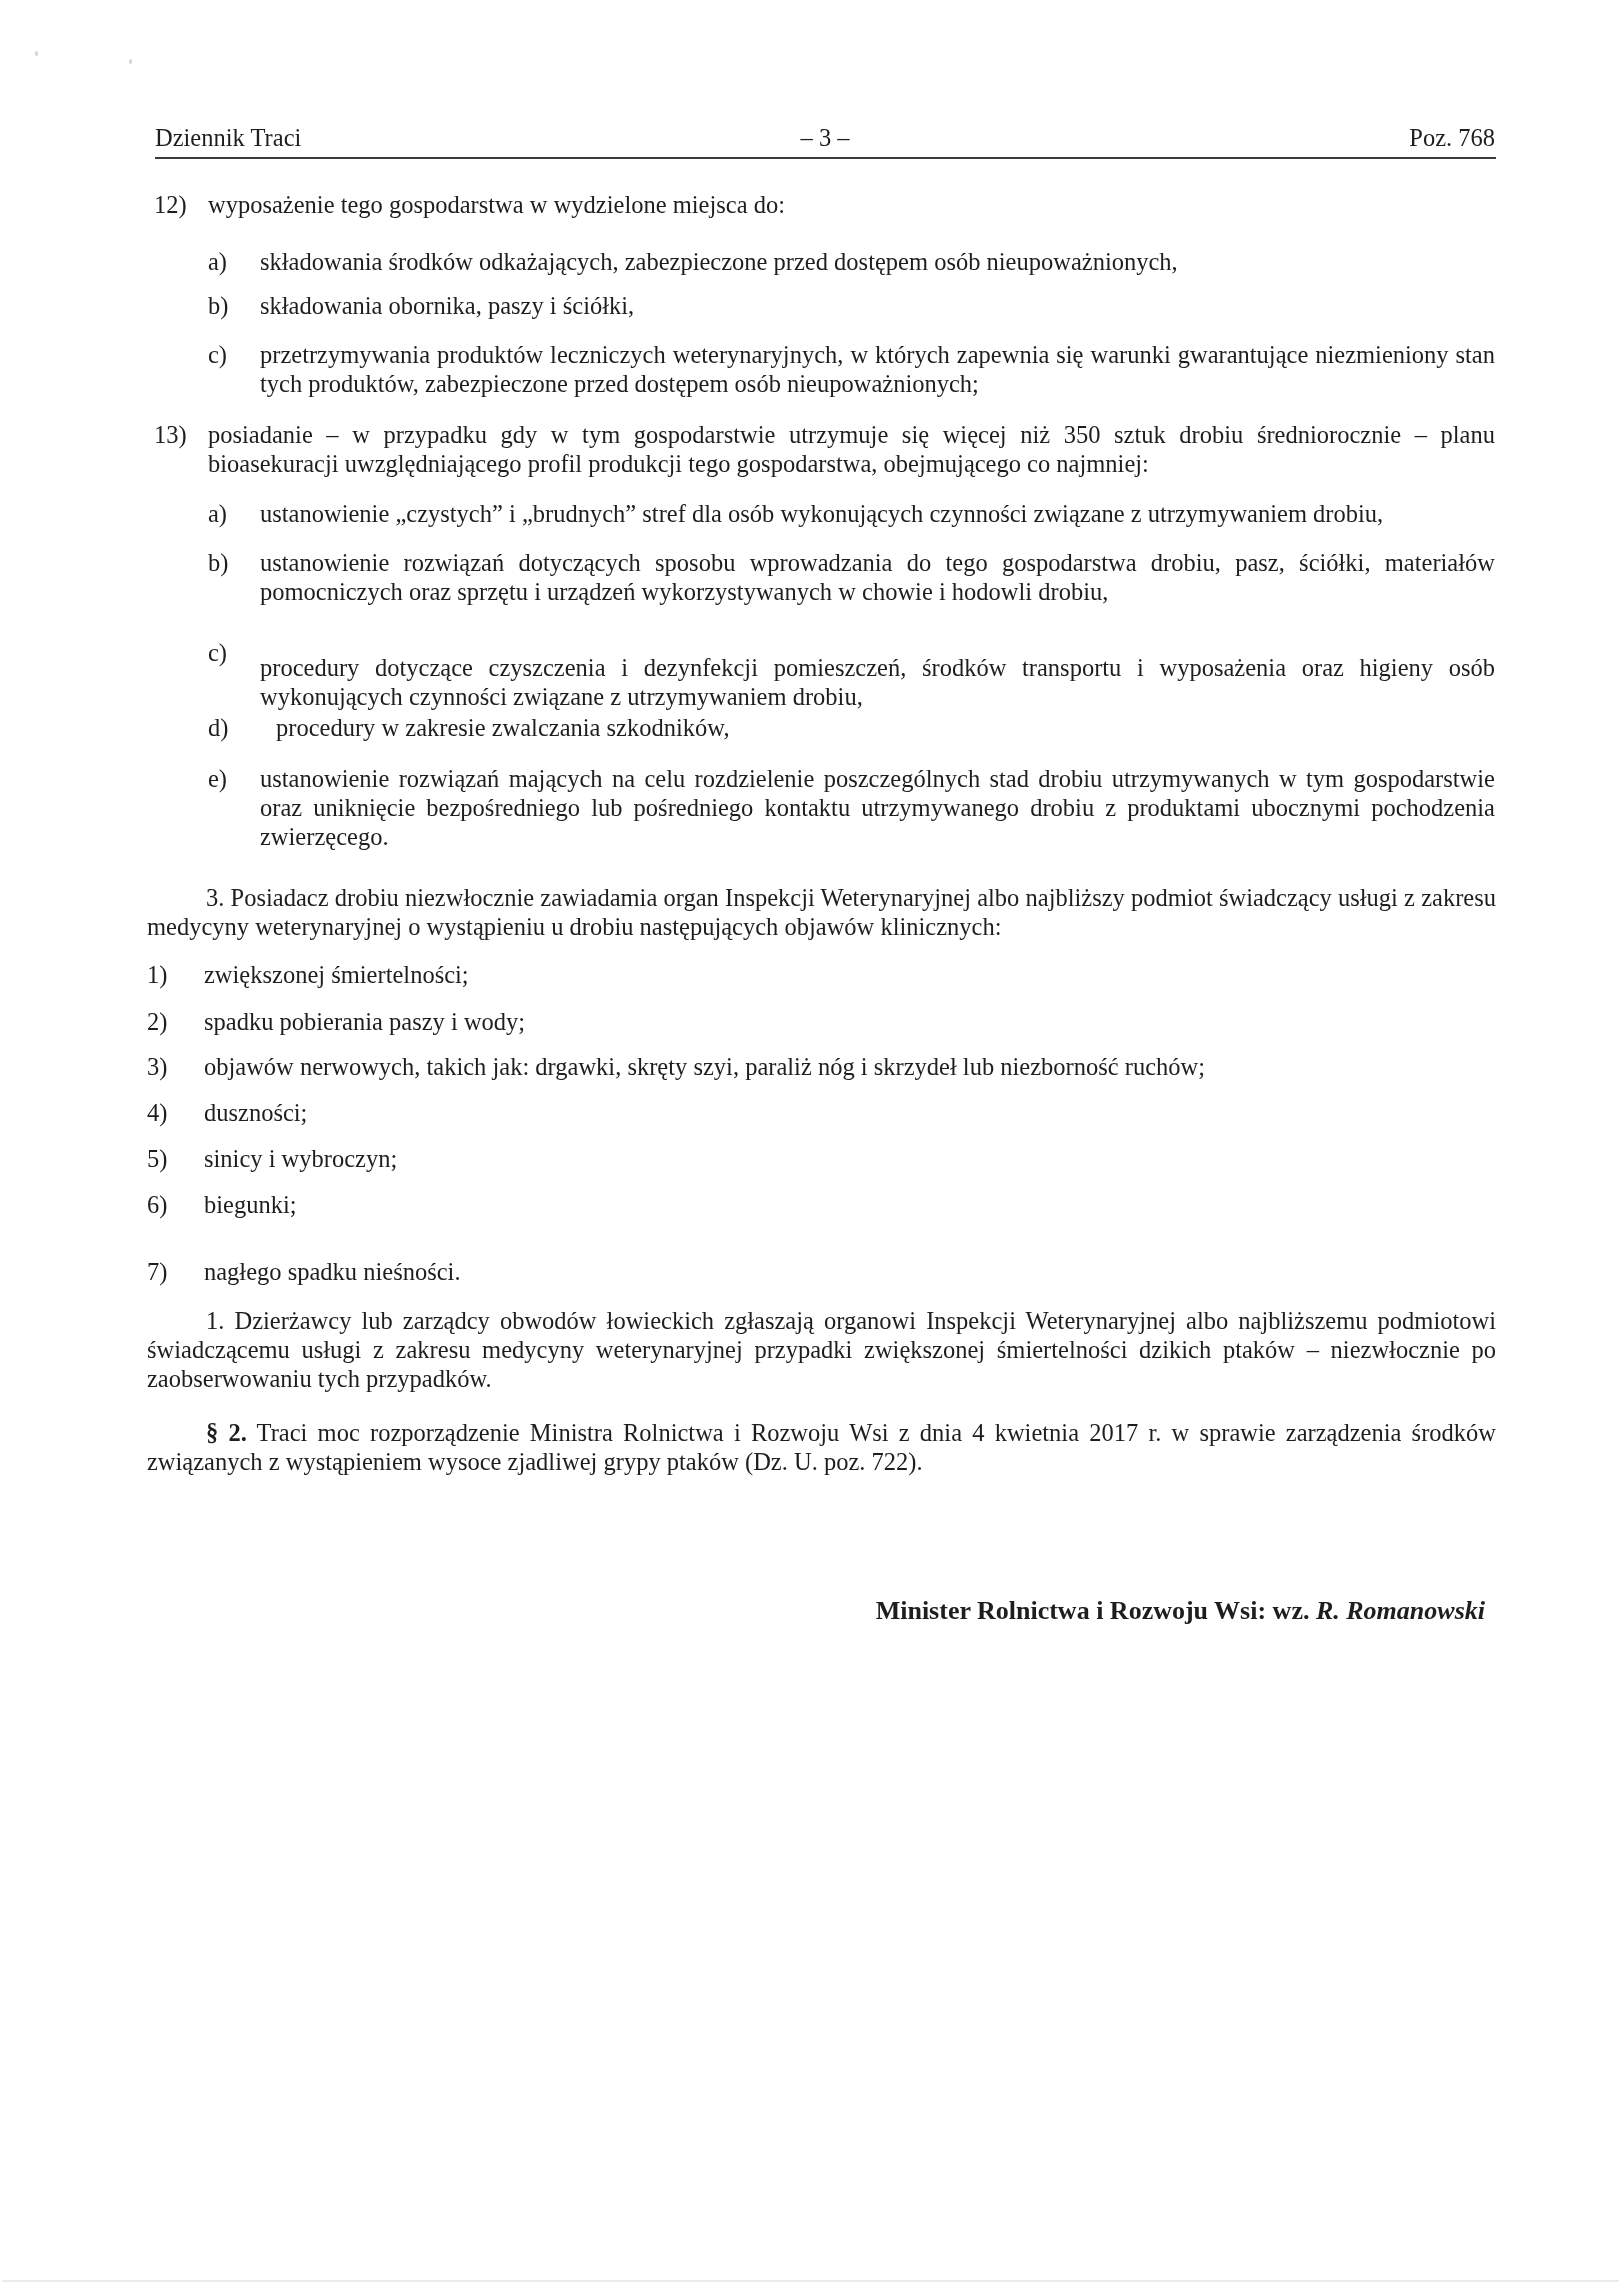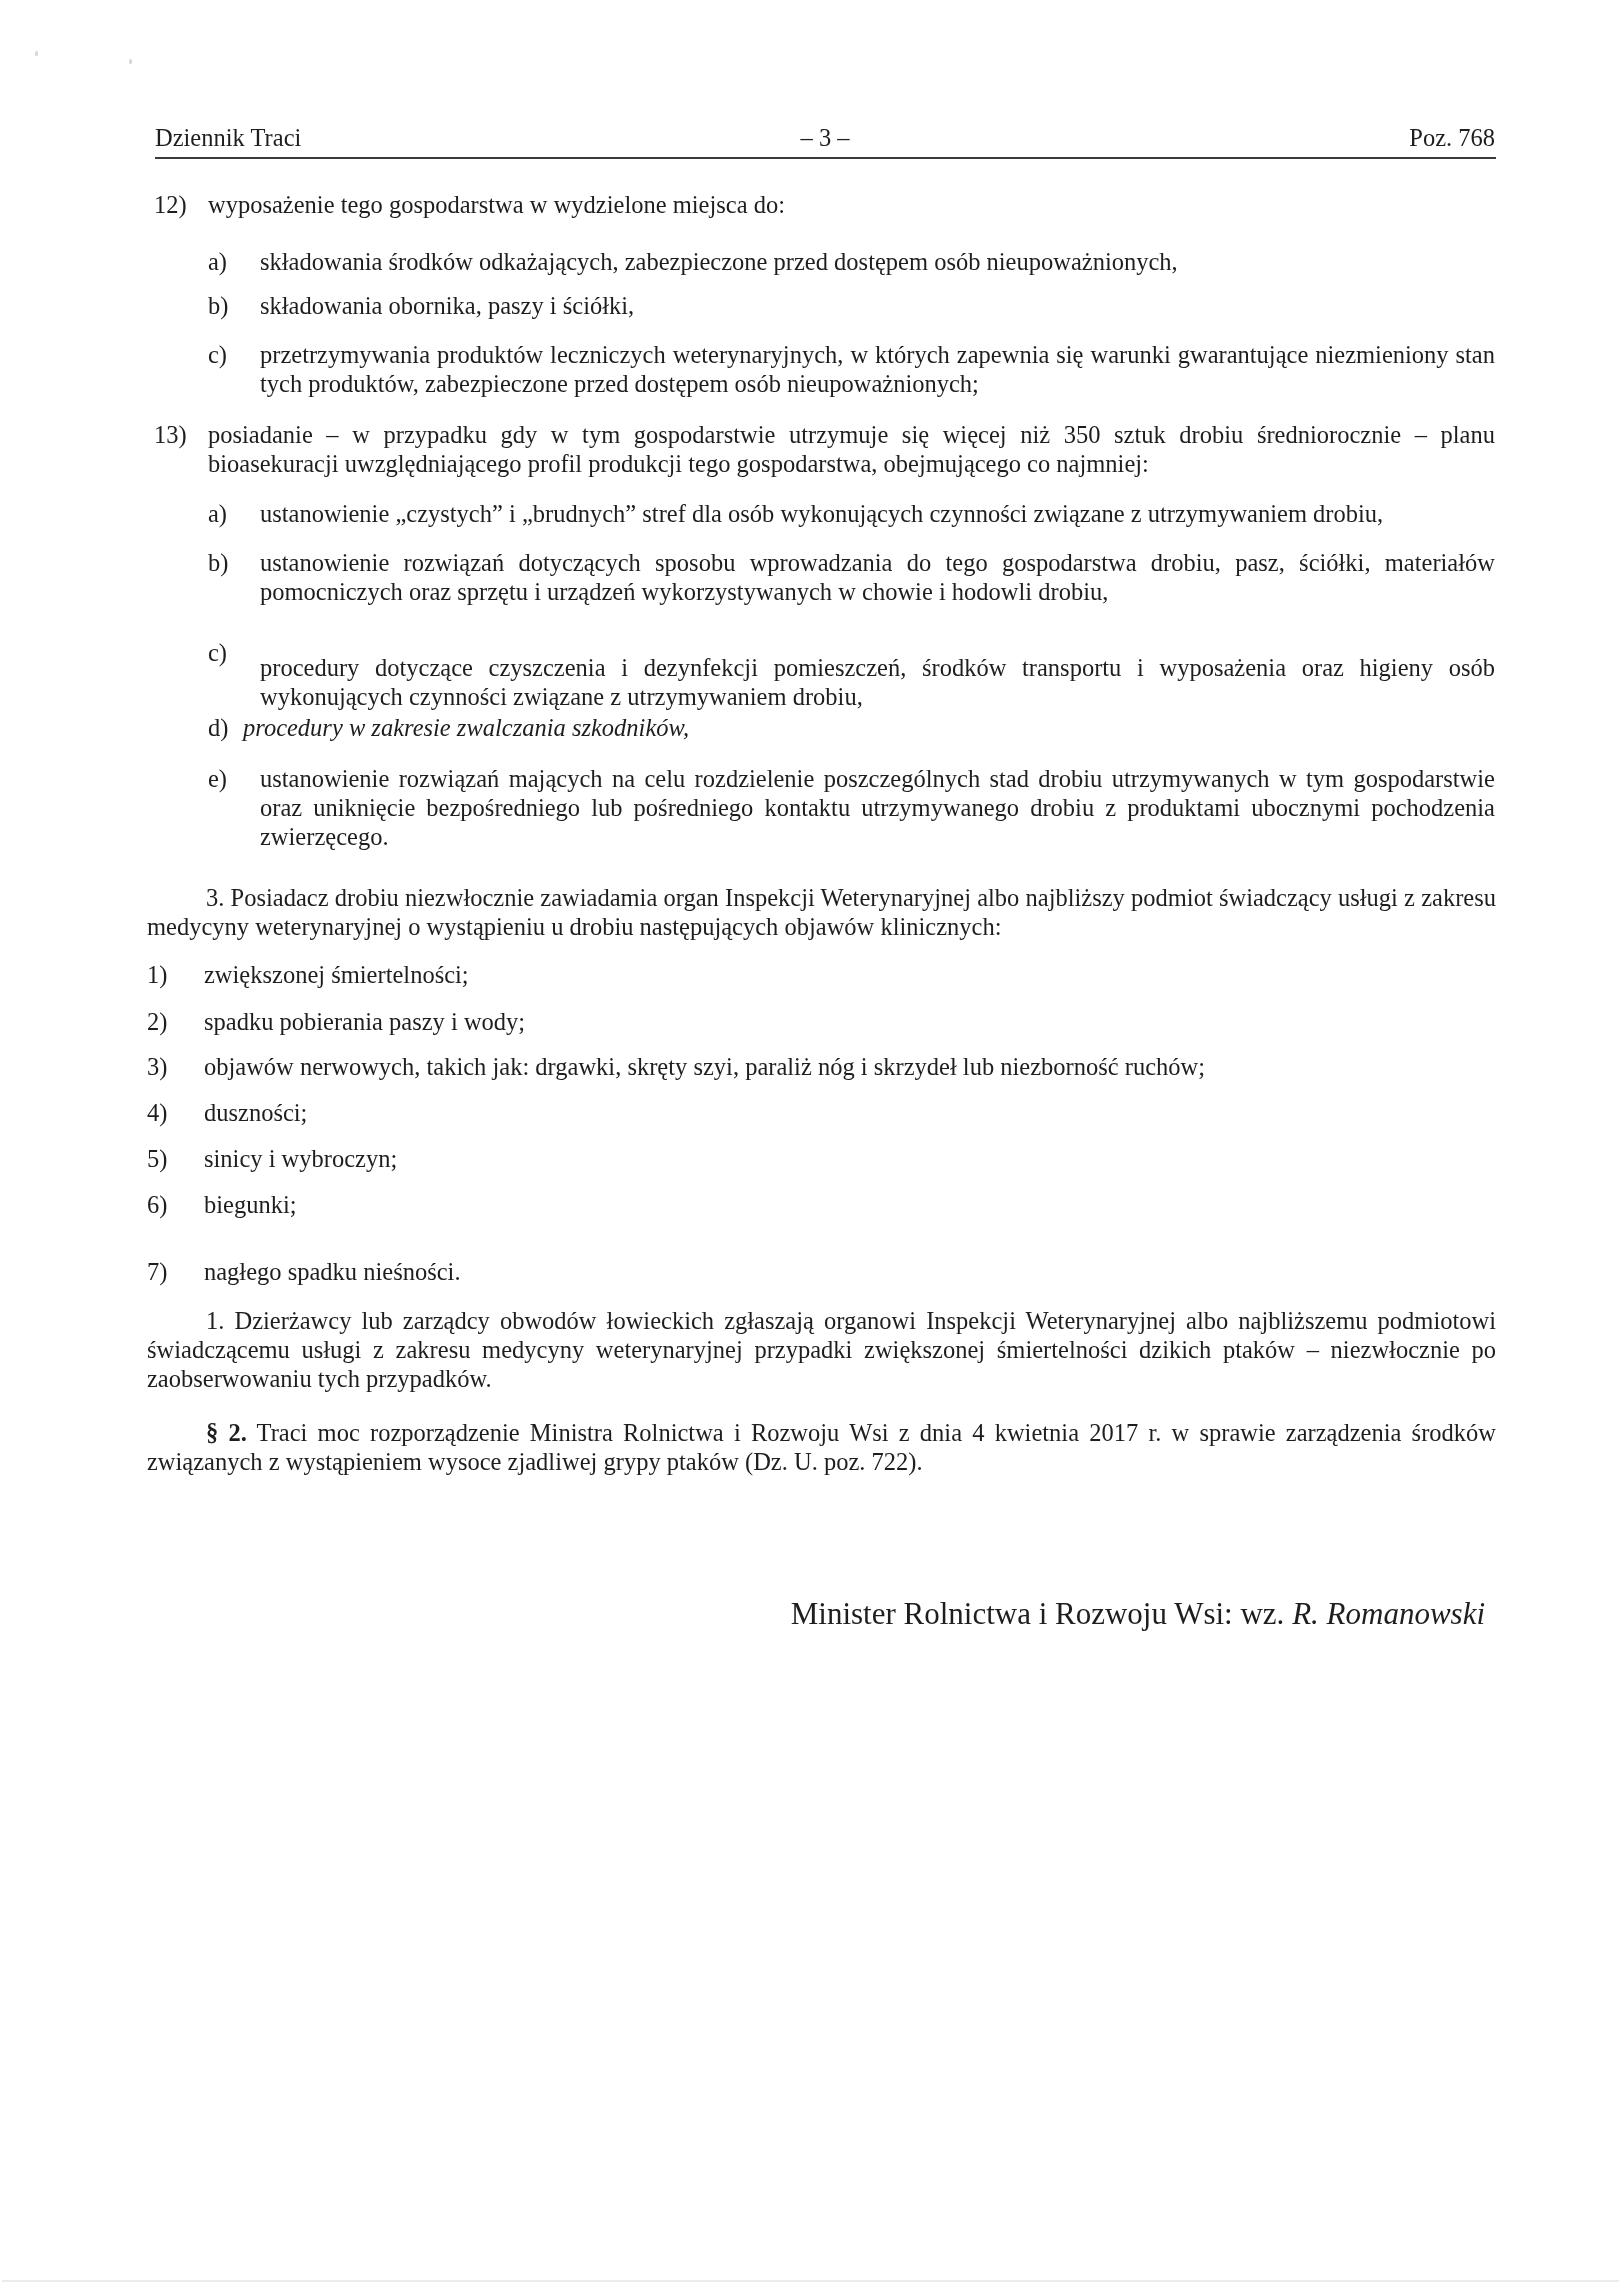--- a/index.html
+++ b/index.html
@@ -16,21 +16,21 @@
   .header .right { position: absolute; right: 0; top: 0; }
   .rule { position: absolute; left: 155px; top: 157px; width: 1341px; height: 2px; background: #3a3a3a; }
   .scanline { position: absolute; left: 2px; top: 2280px; width: 1617px; height: 2px; background: #ececec; }
 
   .blk { position: absolute; font-size: 24.5px; line-height: 29px; }
   .blk .lbl { position: absolute; top: 0; text-align: center; }
   .blk .txt { position: absolute; top: 0; text-align: justify; }
   .blk .txt.last-left { text-align: justify; text-align-last: left; }
   .para { position: absolute; font-size: 24.5px; line-height: 29px; text-align: justify; text-align-last: left; text-indent: 59px; }
   .bold { font-weight: bold; }
-  .sig { position: absolute; right: 135px; top: 1596px; font-size: 31px; white-space: nowrap; }
+  .sig { position: absolute; right: 135px; top: 1596px; font-size: 26px; white-space: nowrap; font-weight: bold; }
   .sig i { font-style: italic; }
 </style>
 </head>
 <body>
 
 <div class="page">
 
   <div class="speck" style="left:35px; top:51px;"></div>
   <div class="speck" style="left:129px; top:59px;"></div>
 
@@ -69,21 +69,21 @@
   <div class="blk" style="left:154px; top:548px; width:1343px;">
     <span class="lbl" style="left:54px;">b)</span>
     <span class="txt last-left" style="left:106px; width:1235px;">ustanowienie rozwiązań dotyczących sposobu wprowadzania do tego gospodarstwa drobiu, pasz, ściółki, materiałów pomocniczych oraz sprzętu i urządzeń wykorzystywanych w chowie i hodowli drobiu,</span>
   </div>
   <div class="blk" style="left:154px; top:638px; width:1343px;">
     <span class="lbl" style="left:54px;">c)</span>
     <span class="txt last-left" style="left:106px; width:1235px;margin-top:15px;">procedury dotyczące czyszczenia i dezynfekcji pomieszczeń, środków transportu i wyposażenia oraz higieny osób wykonujących czynności związane z utrzymywaniem drobiu,</span>
   </div>
   <div class="blk" style="left:154px; top:713px; width:1343px;">
     <span class="lbl" style="left:54px;">d)</span>
-    <span class="txt" style="left:89px; width:1235px;font-style:italic;">procedury w zakresie zwalczania szkodników,</span>
+    <span class="txt" style="left:122px; width:1235px;">procedury w zakresie zwalczania szkodników,</span>
   </div>
   <div class="blk" style="left:154px; top:764px; width:1343px;">
     <span class="lbl" style="left:54px;">e)</span>
     <span class="txt last-left" style="left:106px; width:1235px;">ustanowienie rozwiązań mających na celu rozdzielenie poszczególnych stad drobiu utrzymywanych w tym gospodarstwie oraz uniknięcie bezpośredniego lub pośredniego kontaktu utrzymywanego drobiu z produktami ubocznymi pochodzenia zwierzęcego.</span>
   </div>
 
   <div class="para" style="left:147px; top:883px; width:1349px;">3. Posiadacz drobiu niezwłocznie zawiadamia organ Inspekcji Weterynaryjnej albo najbliższy podmiot świadczący usługi z zakresu medycyny weterynaryjnej o wystąpieniu u drobiu następujących objawów klinicznych:</div>
 
   <div class="blk" style="left:147px; top:960px; width:1349px;">
     <span class="lbl" style="left:0;">1)</span>

